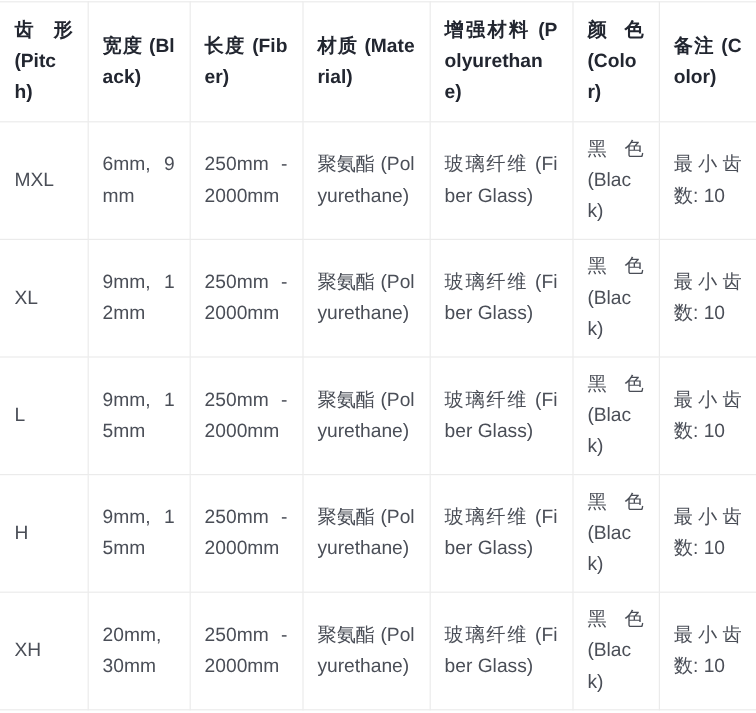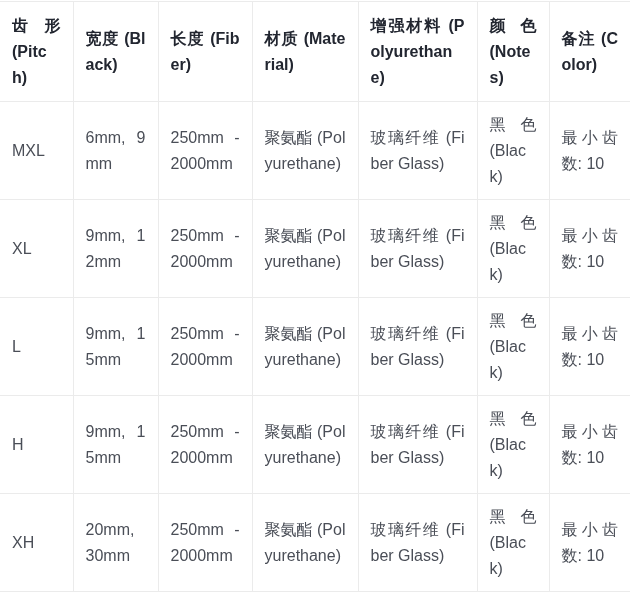--- a/index.html
+++ b/index.html
@@ -77,21 +77,21 @@
         <col class="c6">
         <col class="c7">
     </colgroup>
     <thead>
       <tr>
         <th>齿形 (Pitch)</th>
         <th>宽度 (Black)</th>
         <th>长度 (Fiber)</th>
         <th>材质 (Material)</th>
         <th>增强材料 (Polyurethane)</th>
-        <th>颜色 (Notes)</th>
+        <th>颜色 (Color)</th>
         <th>备注 (Color)</th>
       </tr>
     </thead>
     <tbody>
       <tr>
         <td>MXL</td>
         <td>6mm, 9mm</td>
         <td>250mm - 2000mm</td>
         <td>聚氨酯 (Polyurethane)</td>
         <td>玻璃纤维 (Fiber Glass)</td>

